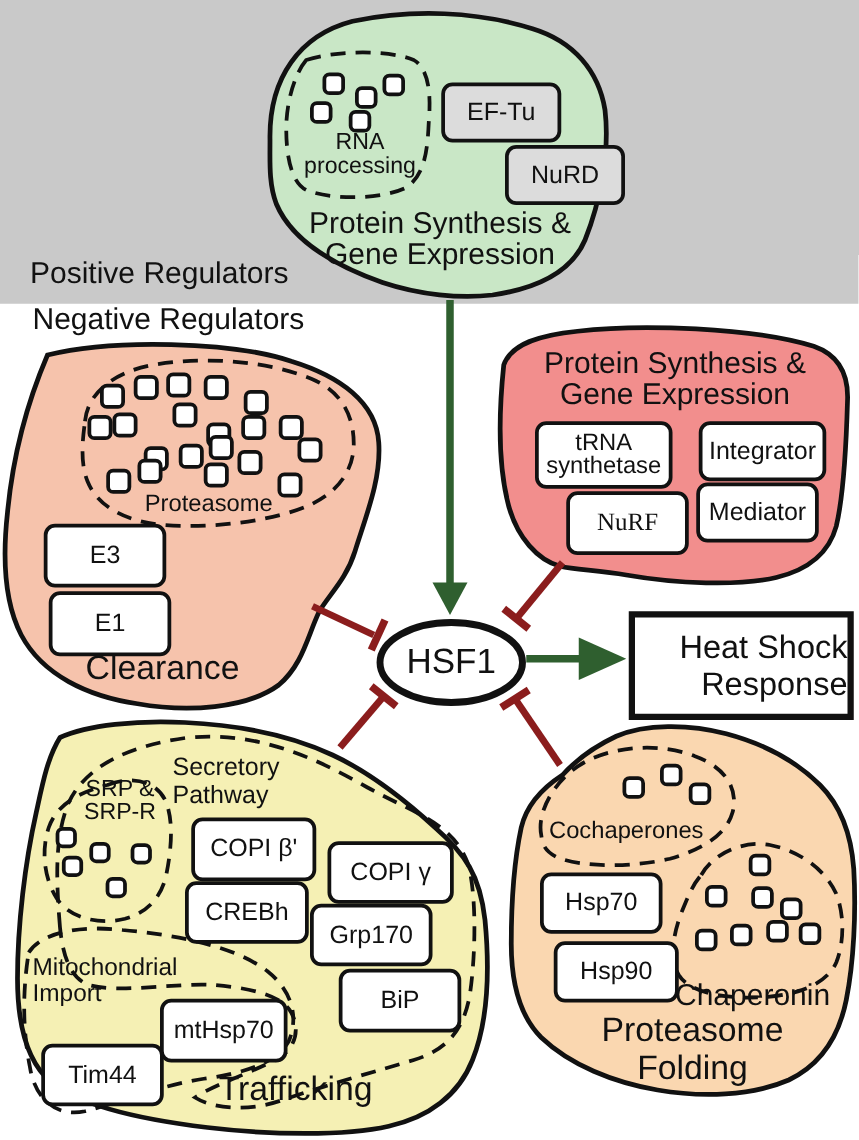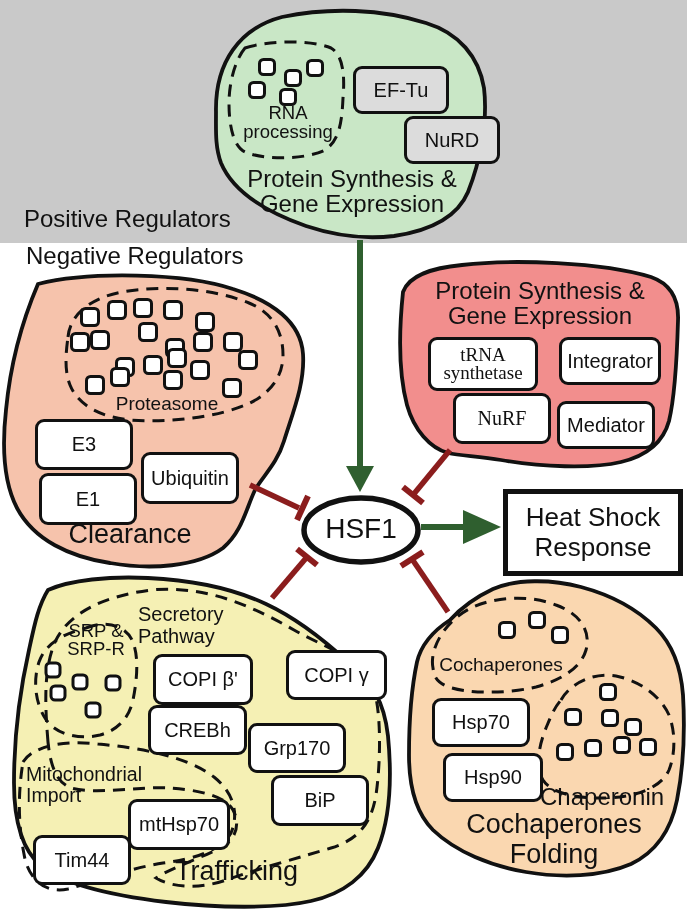--- a/index.html
+++ b/index.html
@@ -13,21 +13,21 @@
   .arrowline{stroke:var(--arrow-green,#2f5f2f);fill:none;}
   .arrowhead{fill:var(--arrow-green,#2f5f2f);}
   .lbl{position:absolute;line-height:1.08;}
   .center{text-align:center;}
   .box{position:absolute;background:#fff;border:3px solid #111;border-radius:9px;
        display:flex;align-items:center;justify-content:center;
        font-size:20px;text-align:center;line-height:0.95;}
   .box.gray{background:var(--box-gray,#dcdcdc);}
   .outbox{position:absolute;background:#fff;border:5px solid #111;
        display:flex;align-items:center;justify-content:center;
-       font-size:26px;text-align:center;line-height:1.12;}
+       font-size:26px;text-align:right;line-height:1.12;}
 </style>
 </head>
 <body>
 
 <div class="stage">
 
   <svg width="687" height="912" viewBox="0 0 687 912">
 
     <rect x="0" y="0" width="687" height="243" style="fill:var(--banner-gray,#c9c9c9)"></rect>
 
@@ -128,45 +128,44 @@
 
   <div class="lbl" style="left:24px;top:206px;font-size:24px;">Positive Regulators</div>
   <div class="lbl" style="left:26px;top:243px;font-size:24px;">Negative Regulators</div>
 
   <div class="lbl center" style="left:233px;top:104px;width:110px;font-size:18.5px;line-height:1.0;">RNA processing</div>
   <div class="box gray" style="left:353px;top:66px;width:90px;height:42px;">EF-Tu</div>
   <div class="box gray" style="left:372px;top:116px;width:90px;height:42px;margin-left:32px;">NuRD</div>
   <div class="lbl center" style="left:230px;top:166px;width:244px;font-size:24px;line-height:1.06;">Protein Synthesis &amp; Gene Expression</div>
 
   <div class="lbl center" style="left:418px;top:278px;width:244px;font-size:24px;line-height:1.06;">Protein Synthesis &amp; Gene Expression</div>
-  <div class="box" style="left:428px;top:337px;width:104px;height:48px;font-size:19px;font-family:Liberation Serif, serif;">tRNA synthetase</div>
+  <div class="box" style="left:428px;top:337px;width:104px;height:48px;font-size:19px;">tRNA synthetase</div>
   <div class="box" style="left:559px;top:337px;width:96px;height:42px;">Integrator</div>
   <div class="box" style="left:453px;top:393px;width:92px;height:45px;font-family:Liberation Serif, serif;">NuRF</div>
-  <div class="box" style="left:557px;top:401px;width:92px;height:42px;">Mediator</div>
+  <div class="box" style="left:557px;top:386px;width:92px;height:42px;">Mediator</div>
 
   <div class="lbl center" style="left:97px;top:394px;width:140px;font-size:19px;">Proteasome</div>
   <div class="box" style="left:16px;top:419px;width:92px;height:45px;margin-left:19px;">E3</div>
-  <div class="box" style="left:141px;top:452px;width:92px;height:46px;">Ubiquitin</div>
   <div class="box" style="left:39px;top:473px;width:92px;height:46px;">E1</div>
   <div class="lbl center" style="left:50px;top:520px;width:160px;font-size:27px;">Clearance</div>
 
   <div class="lbl center" style="left:303px;top:514px;width:116px;font-size:28px;">HSF1</div>
   <div class="outbox" style="left:503px;top:489px;width:170px;height:77px;">Heat Shock Response</div>
 
   <div class="lbl center" style="left:58px;top:622px;width:76px;font-size:18.5px;line-height:0.98;">SRP &amp; SRP-R</div>
   <div class="lbl" style="left:138px;top:604px;width:110px;font-size:20px;line-height:1.08;">Secretory Pathway</div>
   <div class="box" style="left:153px;top:654px;width:94px;height:45px;">COPI β'</div>
-  <div class="box" style="left:262px;top:650px;width:95px;height:44px;margin-left:24px;">COPI γ</div>
+  <div class="box" style="left:262px;top:673px;width:95px;height:44px;">COPI γ</div>
   <div class="box" style="left:148px;top:705px;width:93px;height:44px;">CREBh</div>
   <div class="box" style="left:248px;top:723px;width:92px;height:44px;">Grp170</div>
   <div class="box" style="left:271px;top:775px;width:92px;height:45px;">BiP</div>
   <div class="lbl" style="left:26px;top:764px;width:132px;font-size:19.5px;line-height:1.1;">Mitochondrial Import</div>
   <div class="box" style="left:128px;top:799px;width:96px;height:45px;">mtHsp70</div>
   <div class="box" style="left:33px;top:835px;width:92px;height:44px;">Tim44</div>
   <div class="lbl center" style="left:430px;top:655px;width:142px;font-size:19px;">Cochaperones</div>
 
   <div class="lbl center" style="left:154px;top:857px;width:165px;font-size:27px;">Trafficking</div>
   <div class="box" style="left:432px;top:698px;width:92px;height:43px;">Hsp70</div>
   <div class="box" style="left:443px;top:753px;width:94px;height:43px;">Hsp90</div>
   <div class="lbl center" style="left:540px;top:784px;width:120px;font-size:24px;">Chaperonin</div>
-  <div class="lbl center" style="left:458px;top:810px;width:192px;font-size:27px;line-height:1.1;">Cochaperones Folding</div>
+  <div class="lbl center" style="left:458px;top:810px;width:192px;font-size:27px;line-height:1.1;">Proteasome Folding</div>
 
 </div>
 
 </body></html>

